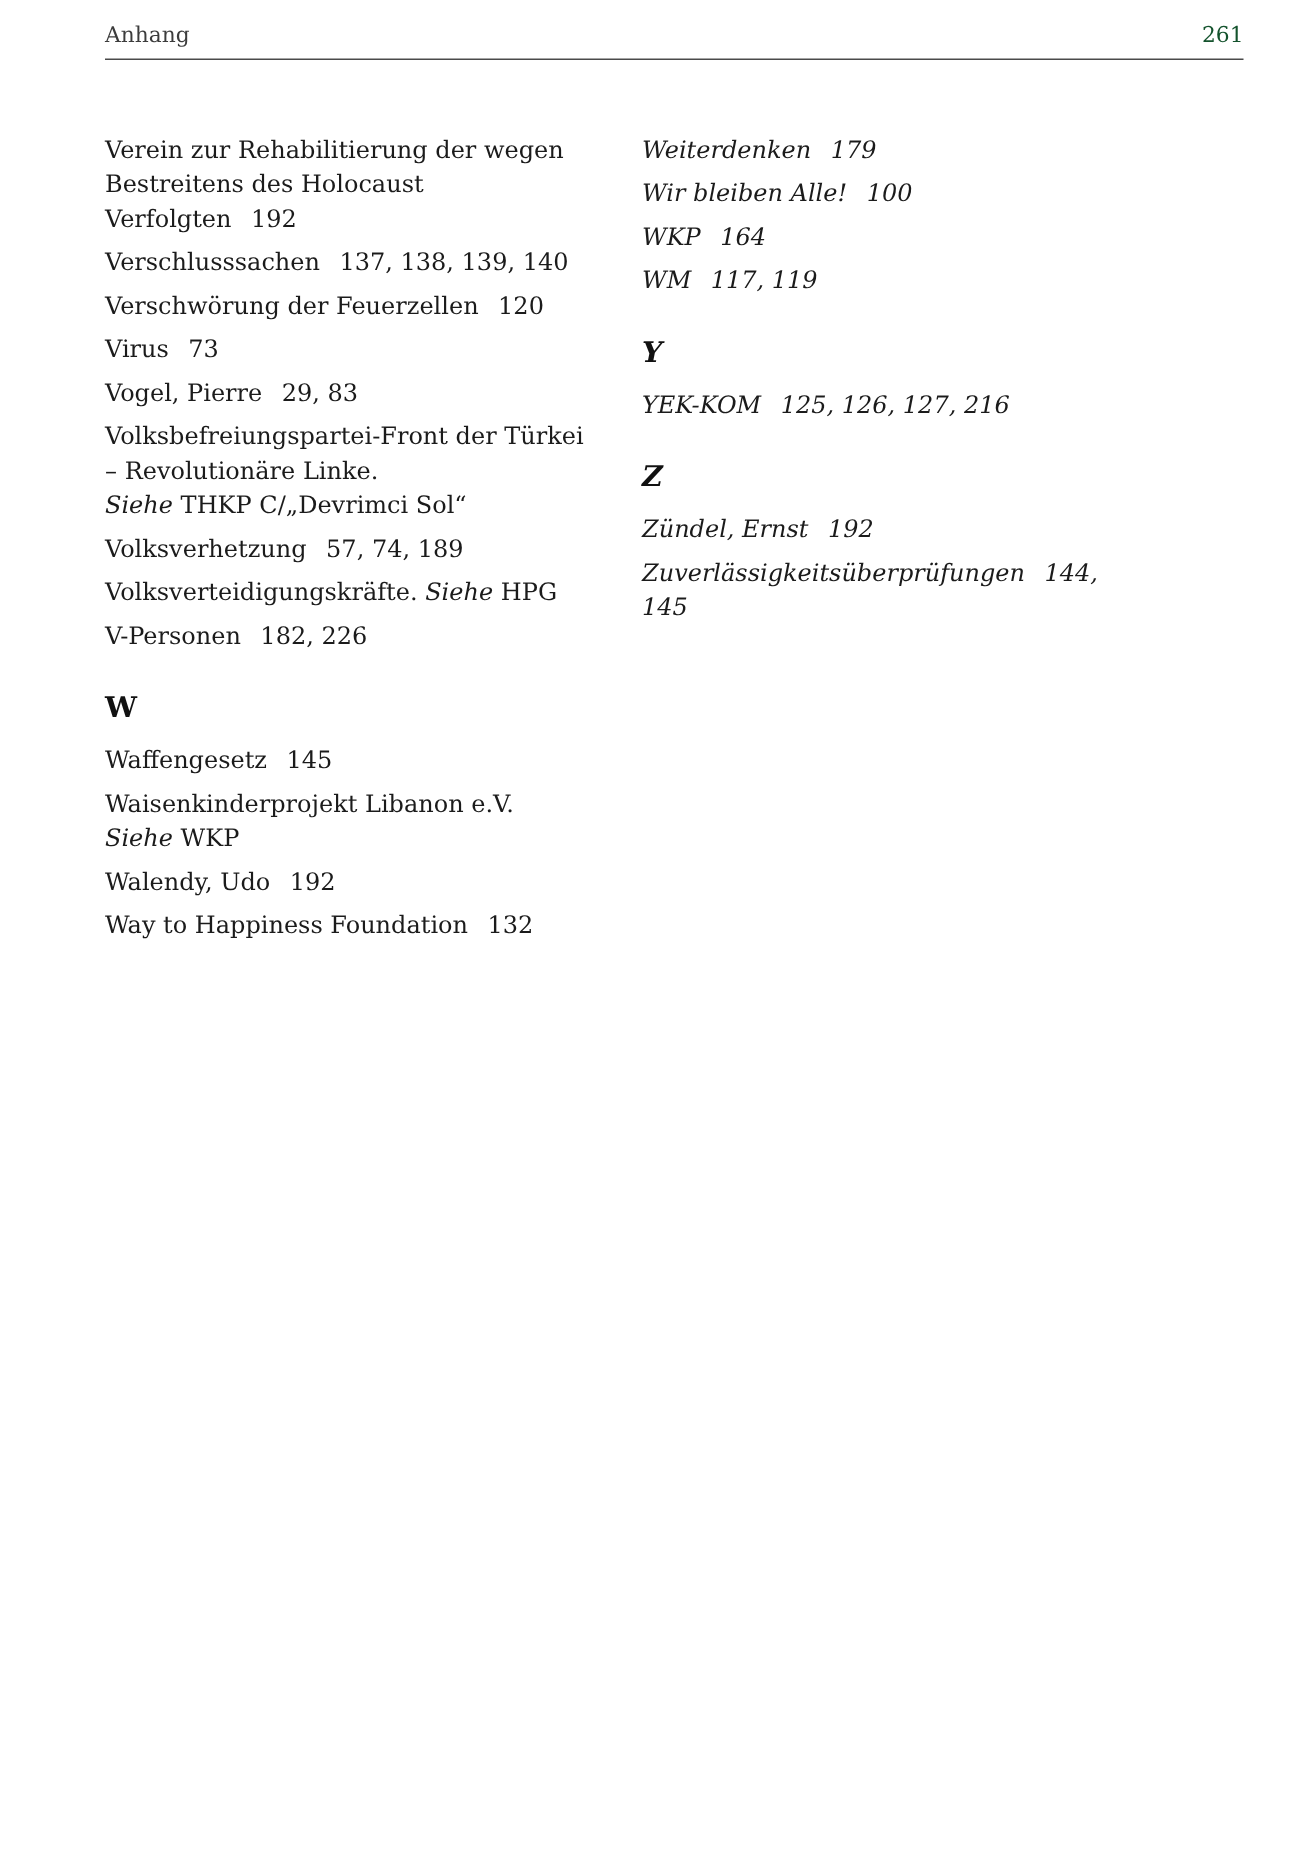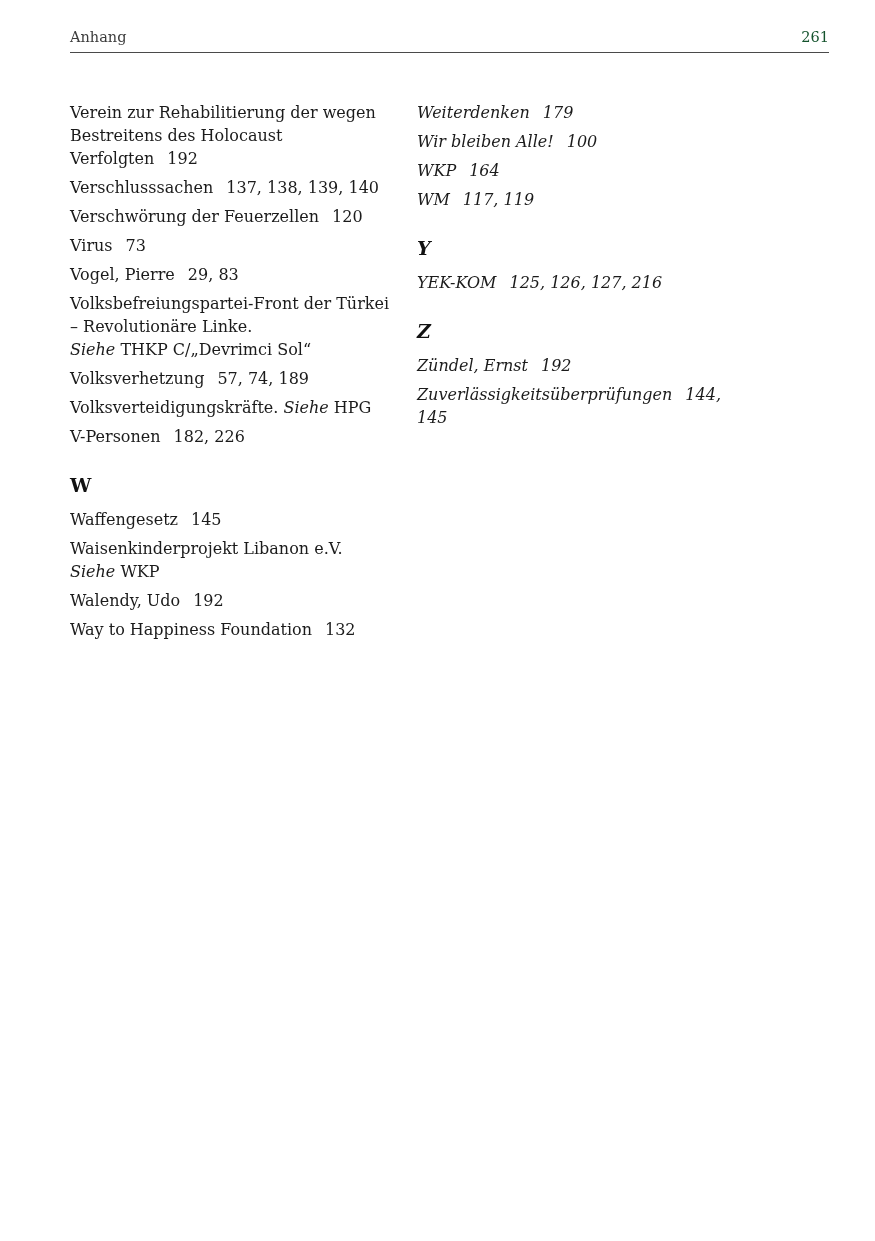--- a/index.html
+++ b/index.html
@@ -17,39 +17,39 @@
   .page {
     box-sizing: border-box;
     width: 875px;
     height: 1241px;
     padding: 0 46px 0 70px;
   }
   .running-header {
     display: flex;
     justify-content: space-between;
     align-items: baseline;
-    padding-top: 29px;
+    padding-top: 16px;
     padding-bottom: 7px;
     border-bottom: 1px solid #4a4a4a;
     font-size: 14.5px;
     color: #3c3c3c;
   }
   .running-header .pageno {
     color: #14532d;
   }
   .columns {
     display: flex;
     padding-top: 48px;
   }
   .col {
     box-sizing: border-box;
   }
   .col-left {
     width: 322px;
-    margin-right: 25px;
+    margin-right: 36px;
   }
   .col-right {
     width: 318px;
     font-style: italic;
   }
   .entry {
     font-size: 16px;
     line-height: 23px;
     margin-bottom: 6px;
     color: #1b1b1b;

